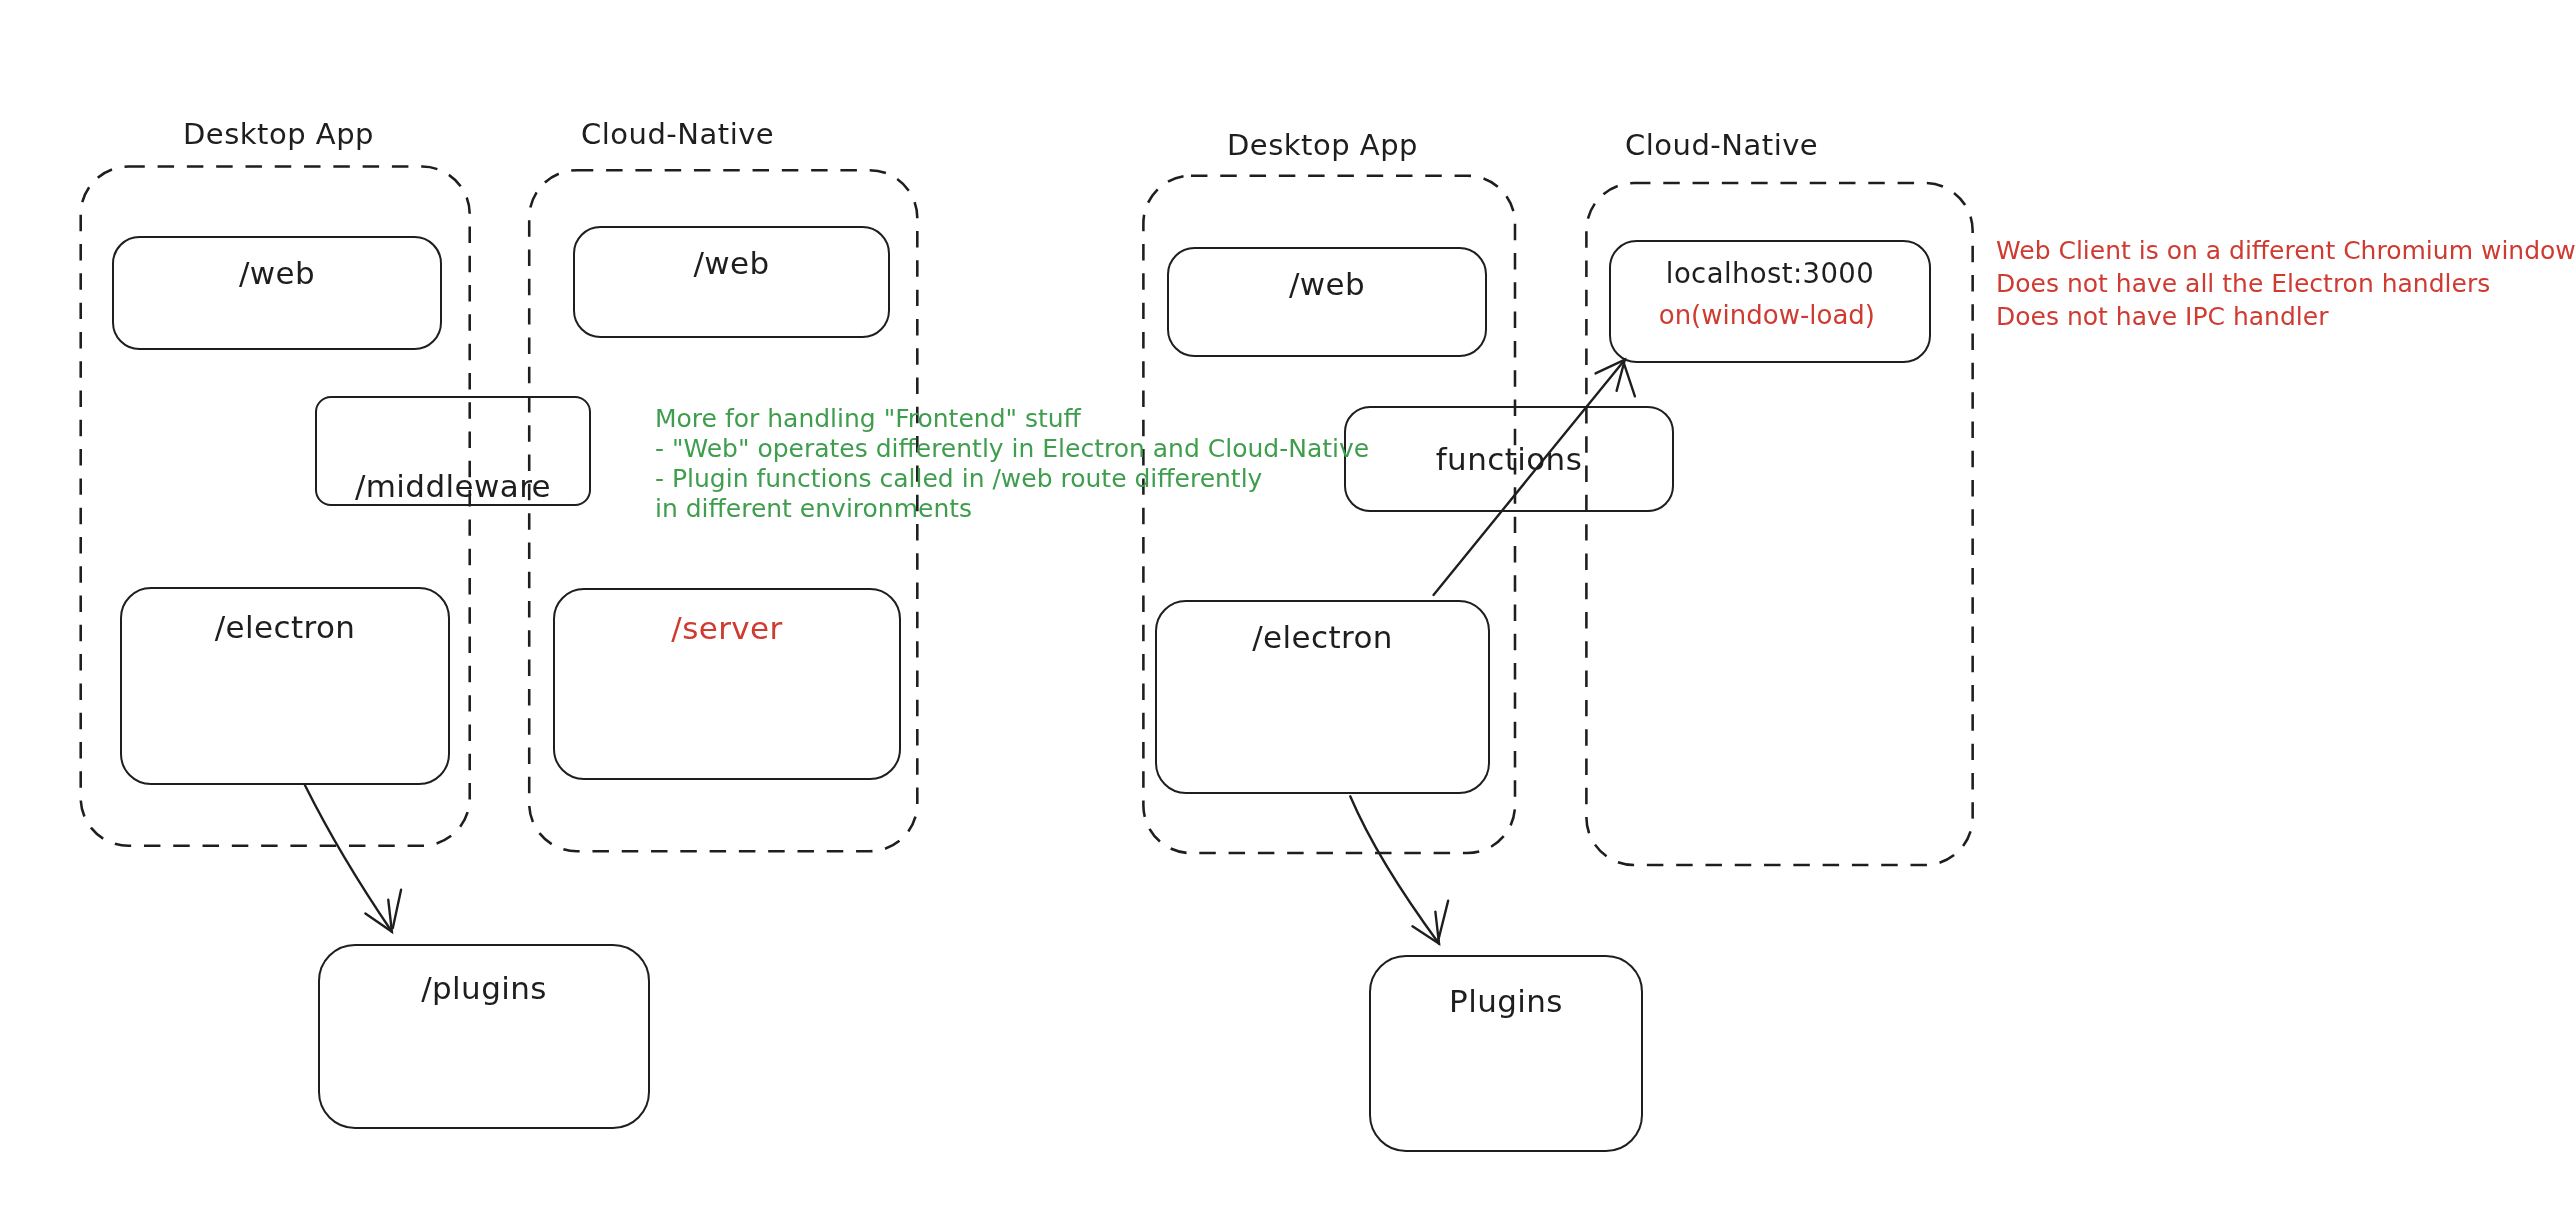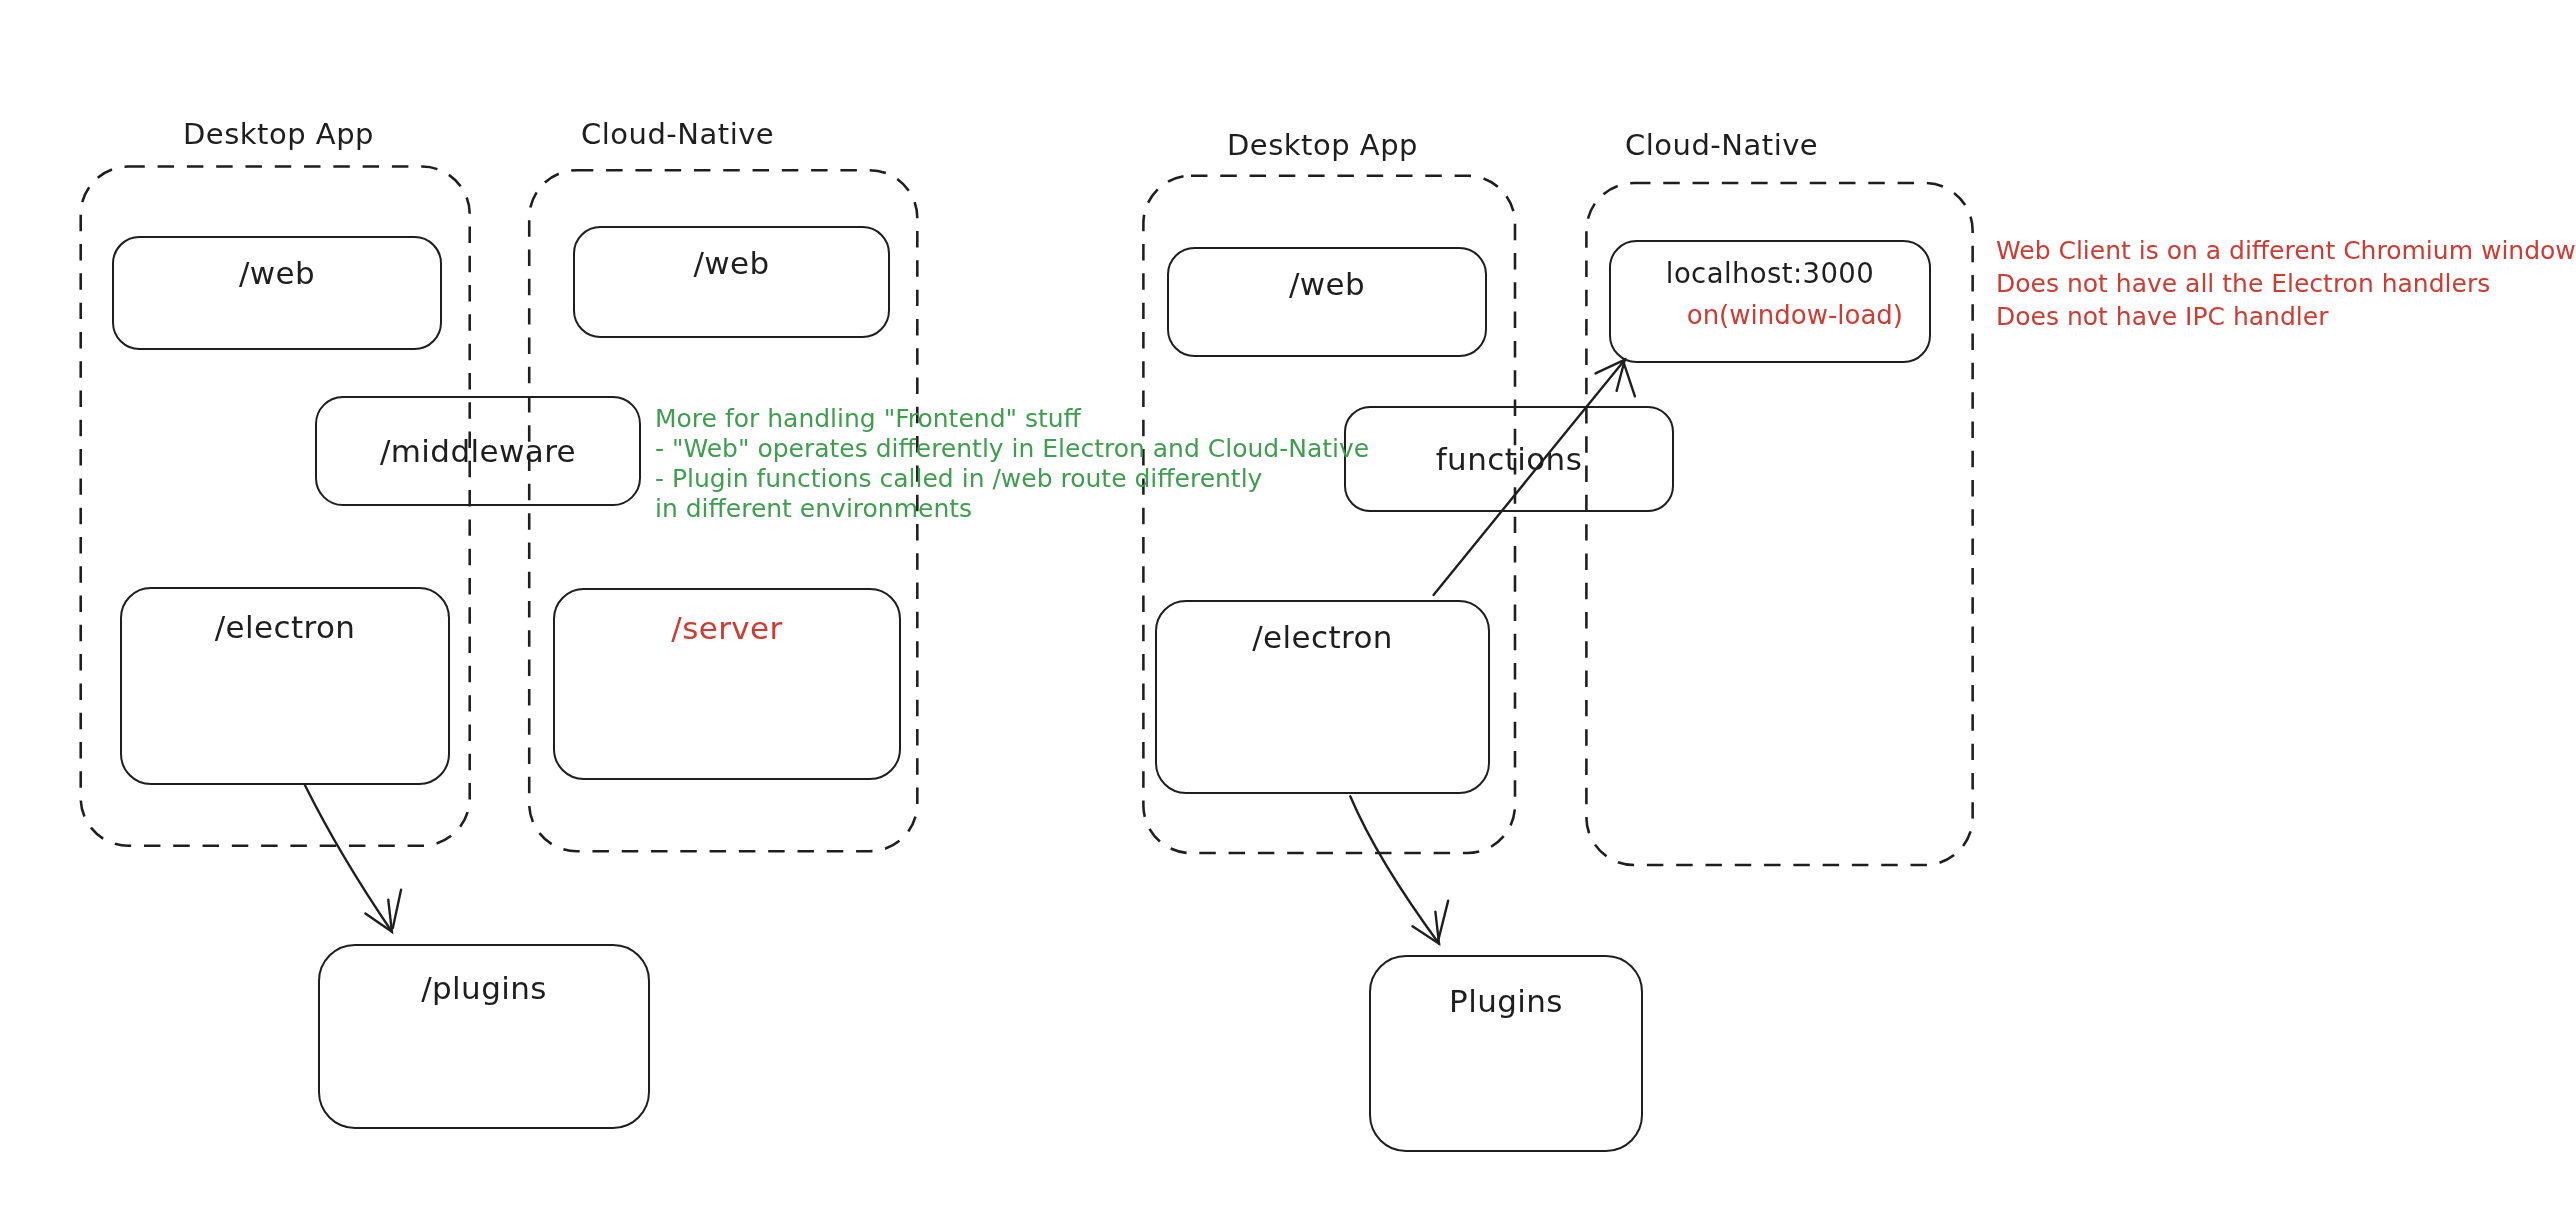--- a/index.html
+++ b/index.html
@@ -55,21 +55,21 @@
   .note.red   { color: #cf3a31; line-height: 33px; }
   .red-text   { color: #cf3a31; }
   .localhost-title {
     text-align: center;
     font-size: 27.5px;
     letter-spacing: 0.4px;
     white-space: nowrap;
   }
   .localhost-sub {
     text-align: right;
-    padding-right: 26px;
+    padding-right: 54px;
     font-size: 26px;
     color: #cf3a31;
     white-space: nowrap;
   }
 </style>
 </head>
 <body>
 
 <div class="canvas">
 
@@ -86,21 +86,21 @@
   <div class="group-label" style="left:1625px; top:128px; width:183px;">Cloud-Native</div>
 
   <div class="box" style="left:112px; top:236px; width:330px; height:114px; border-radius:27.5px;">
     <div class="box-label" style="margin-top:16.5px;">/web</div>
   </div>
 
   <div class="box" style="left:573px; top:226px; width:317px; height:112px; border-radius:27.5px;">
     <div class="box-label" style="margin-top:16.5px;">/web</div>
   </div>
 
-  <div class="box center-label" style="left:315px; top:396px; width:326px; height:110px; border-radius:28px;">
+  <div class="box center-label" style="left:315px; top:396px; width:276px; height:110px; border-radius:16px;align-items:flex-end;">
     <div class="box-label">/middleware</div>
   </div>
 
   <div class="box" style="left:120px; top:587px; width:330px; height:198px; border-radius:31px;">
     <div class="box-label" style="margin-top:20px;">/electron</div>
   </div>
 
   <div class="box" style="left:553px; top:588px; width:348px; height:192px; border-radius:31px;">
     <div class="box-label red-text" style="margin-top:20px;">/server</div>
   </div>

